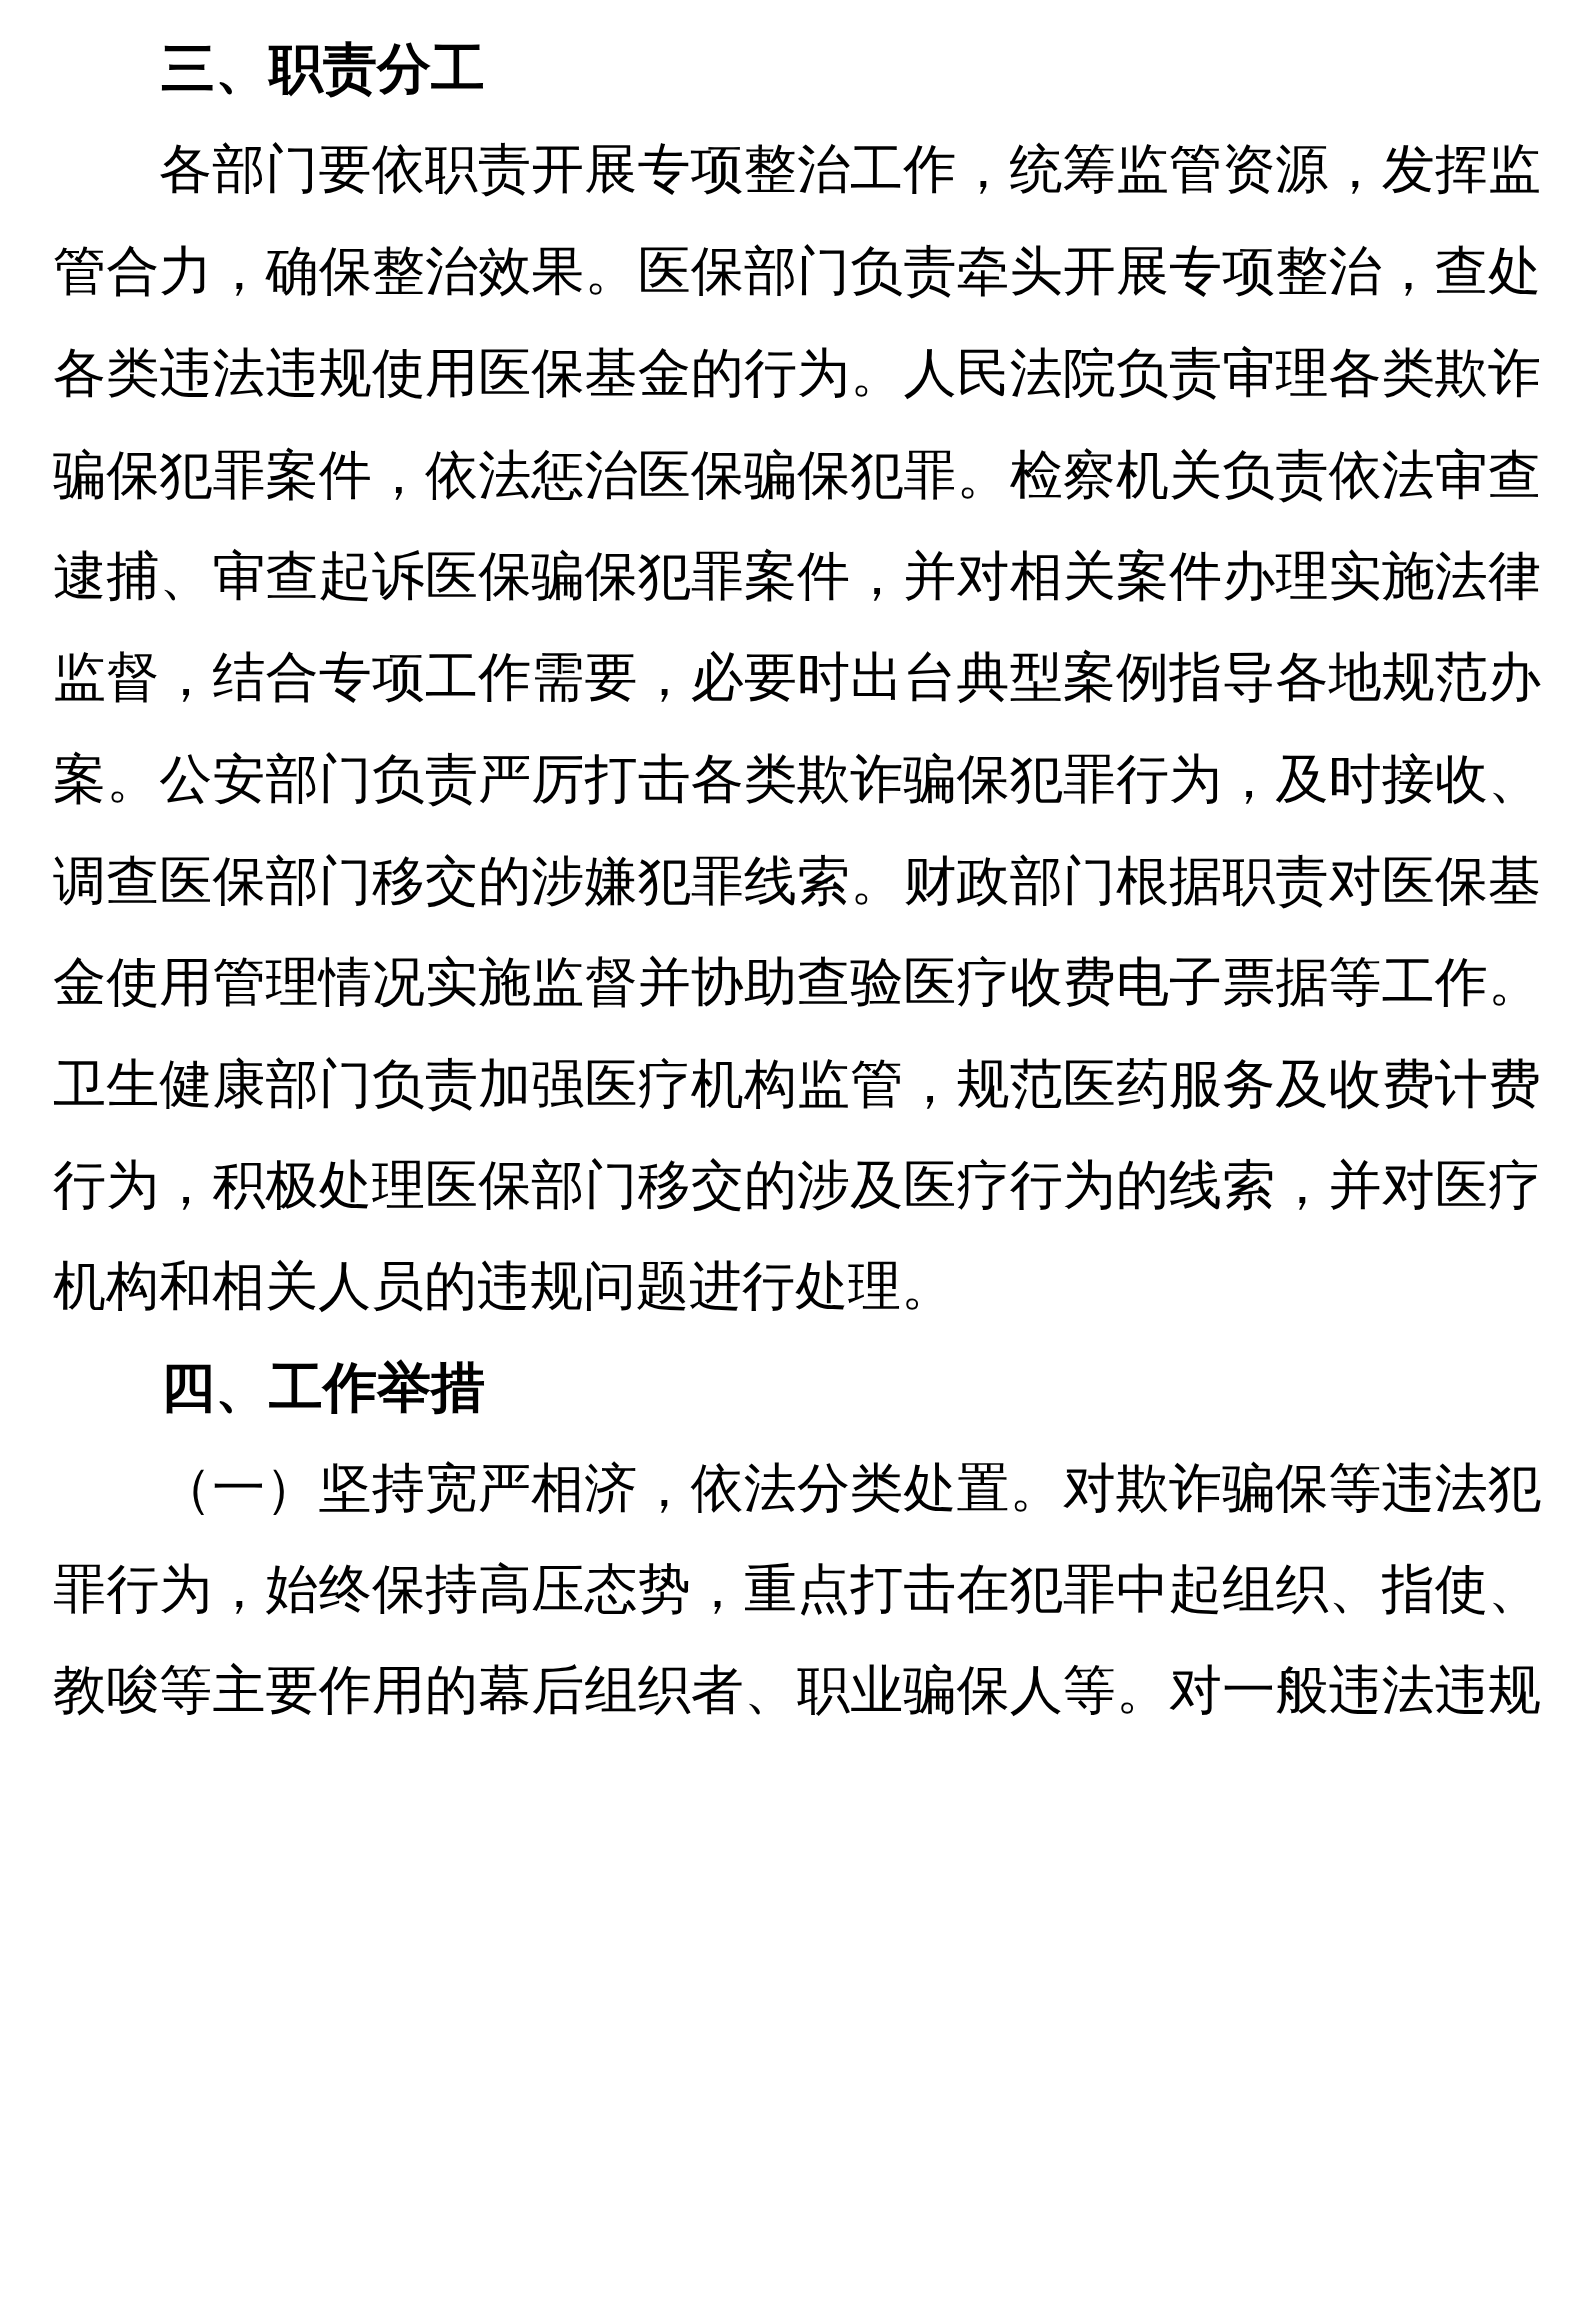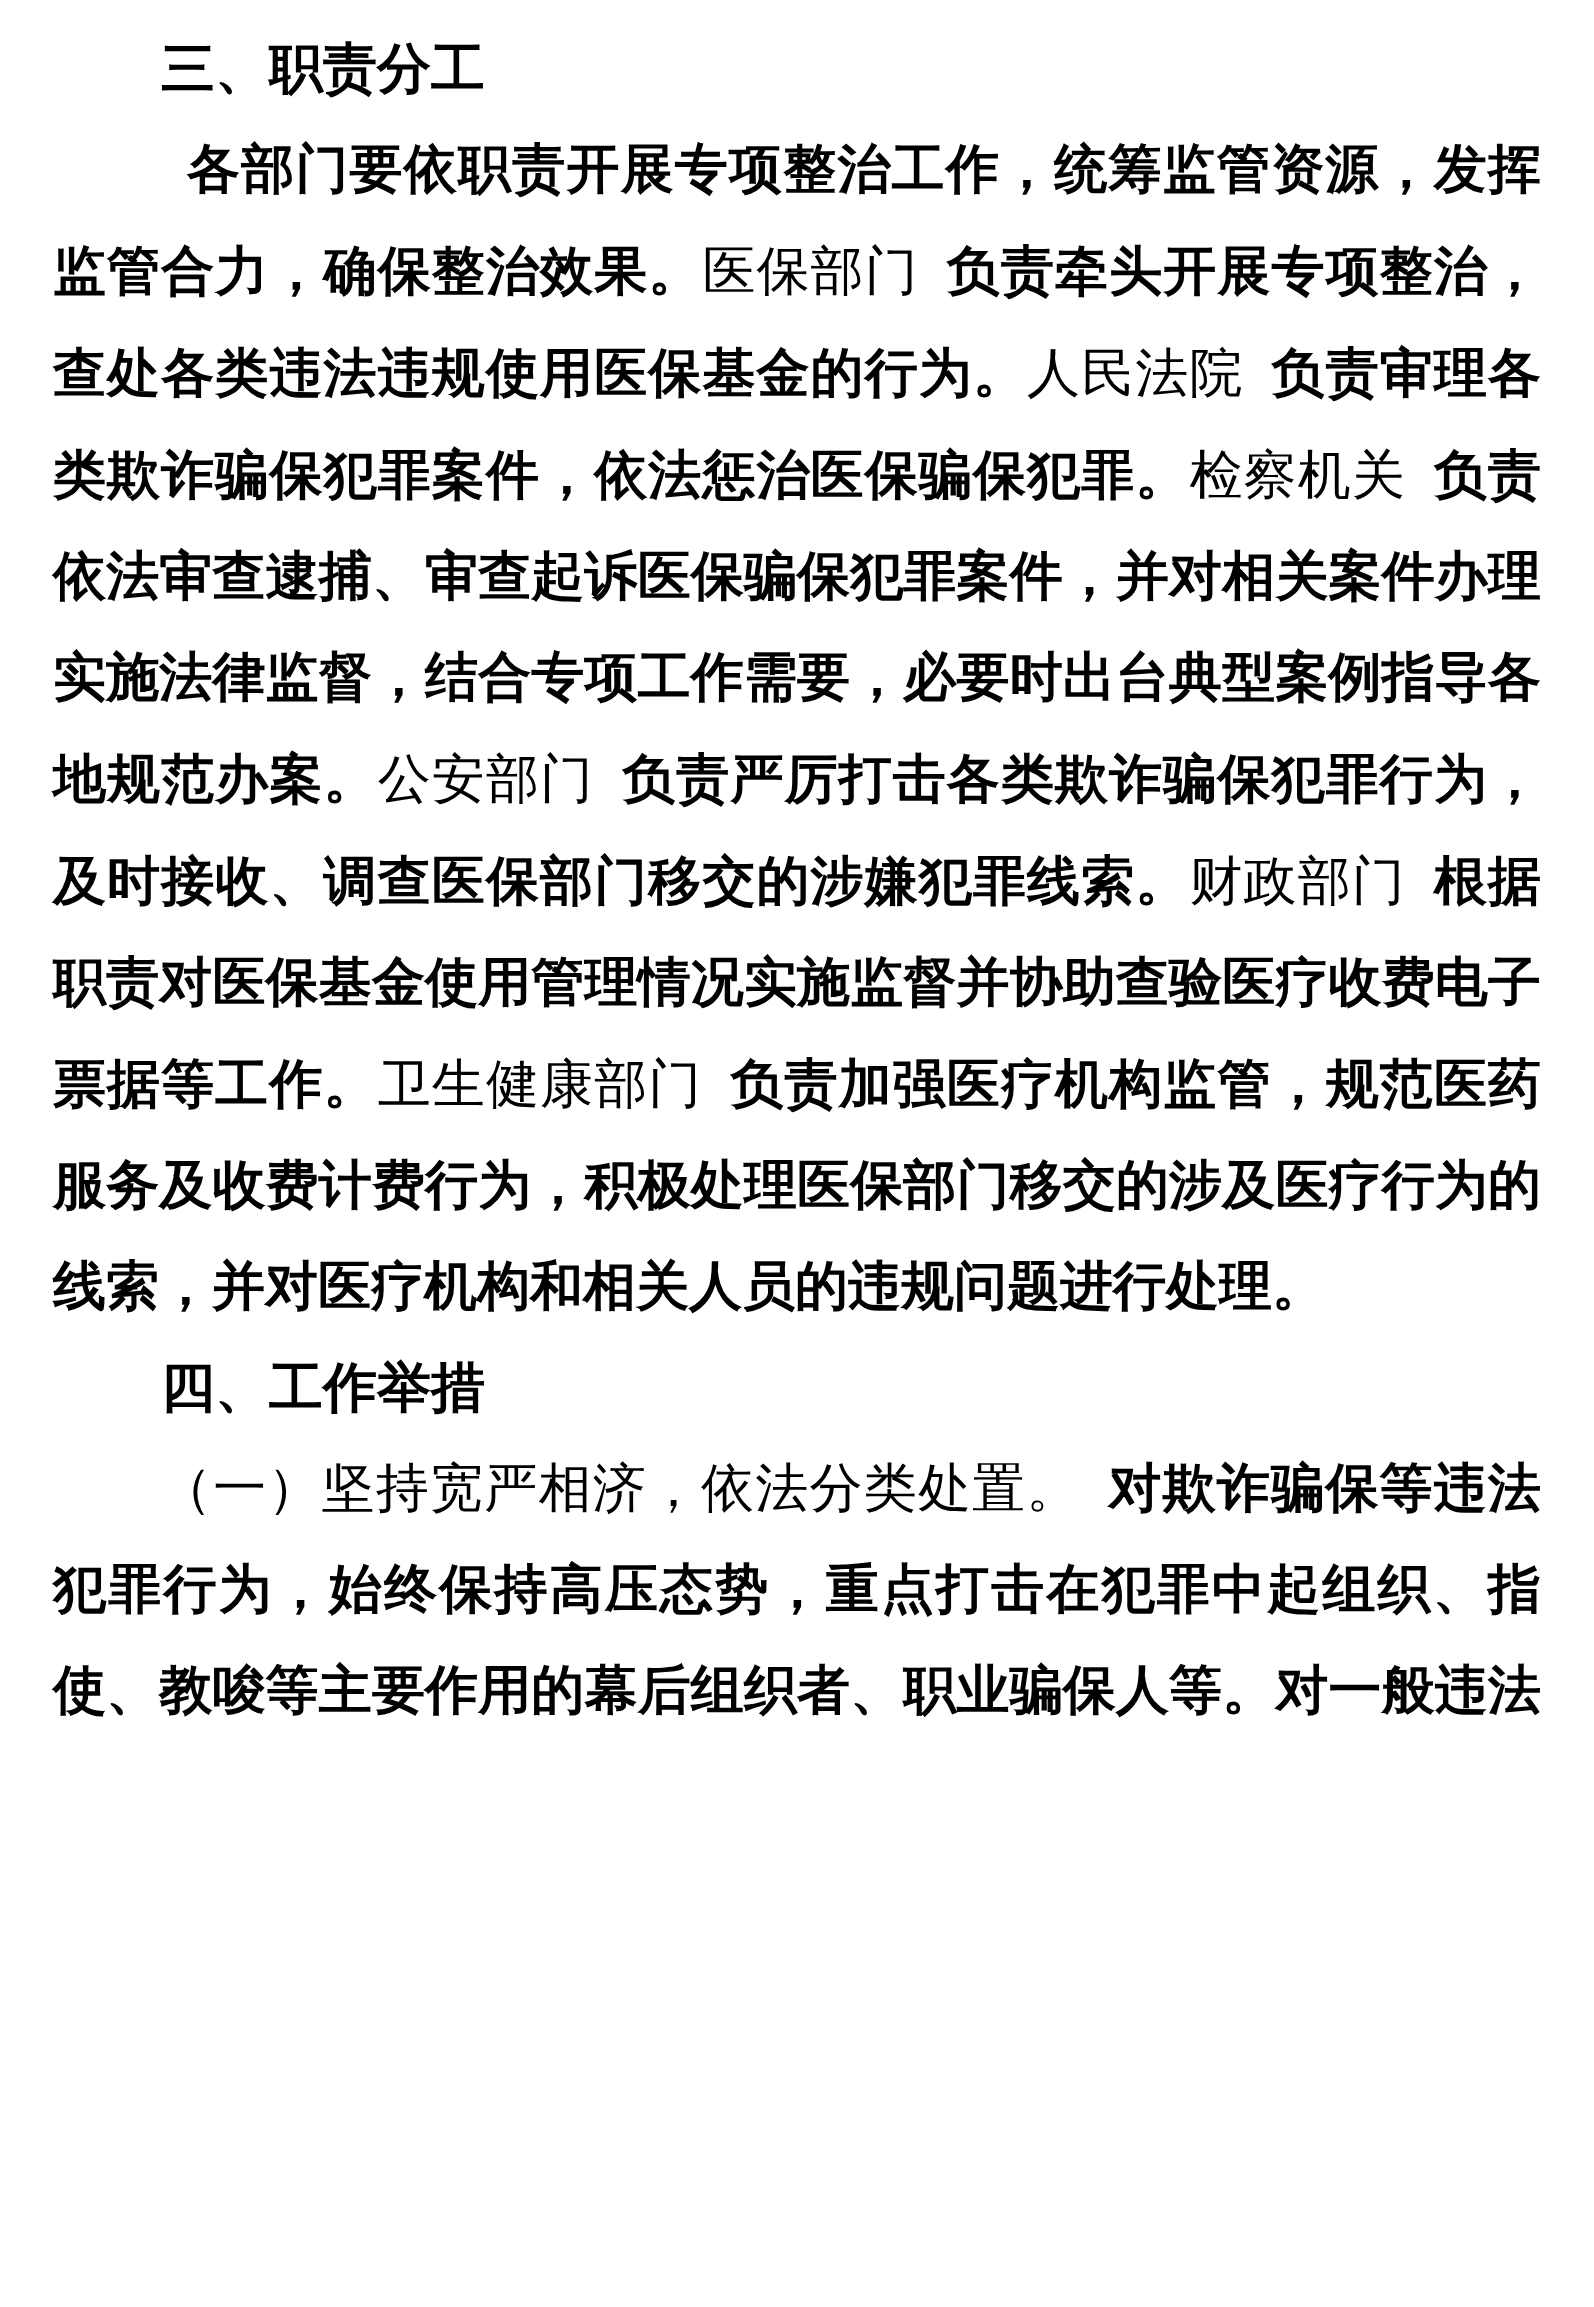--- a/index.html
+++ b/index.html
@@ -34,22 +34,21 @@
     font-weight: 700;
     font-family: "Liberation Sans", "DejaVu Sans", sans-serif;
     text-indent: 2em;
     text-align: left;
   }
   .para {
     margin: 0;
     text-indent: 2em;
   }
   .run-normal {
-    font-weight: 700;
-    margin-left: 28px;
+    font-weight: 400;
   }
   .run-hei-bold {
     font-weight: 400;
     font-family: "Liberation Sans", "DejaVu Sans", sans-serif;
   }
   .run-kai-bold {
     font-weight: 400;
     font-family: "Liberation Serif", "DejaVu Serif", serif;
   }
   .footer {

